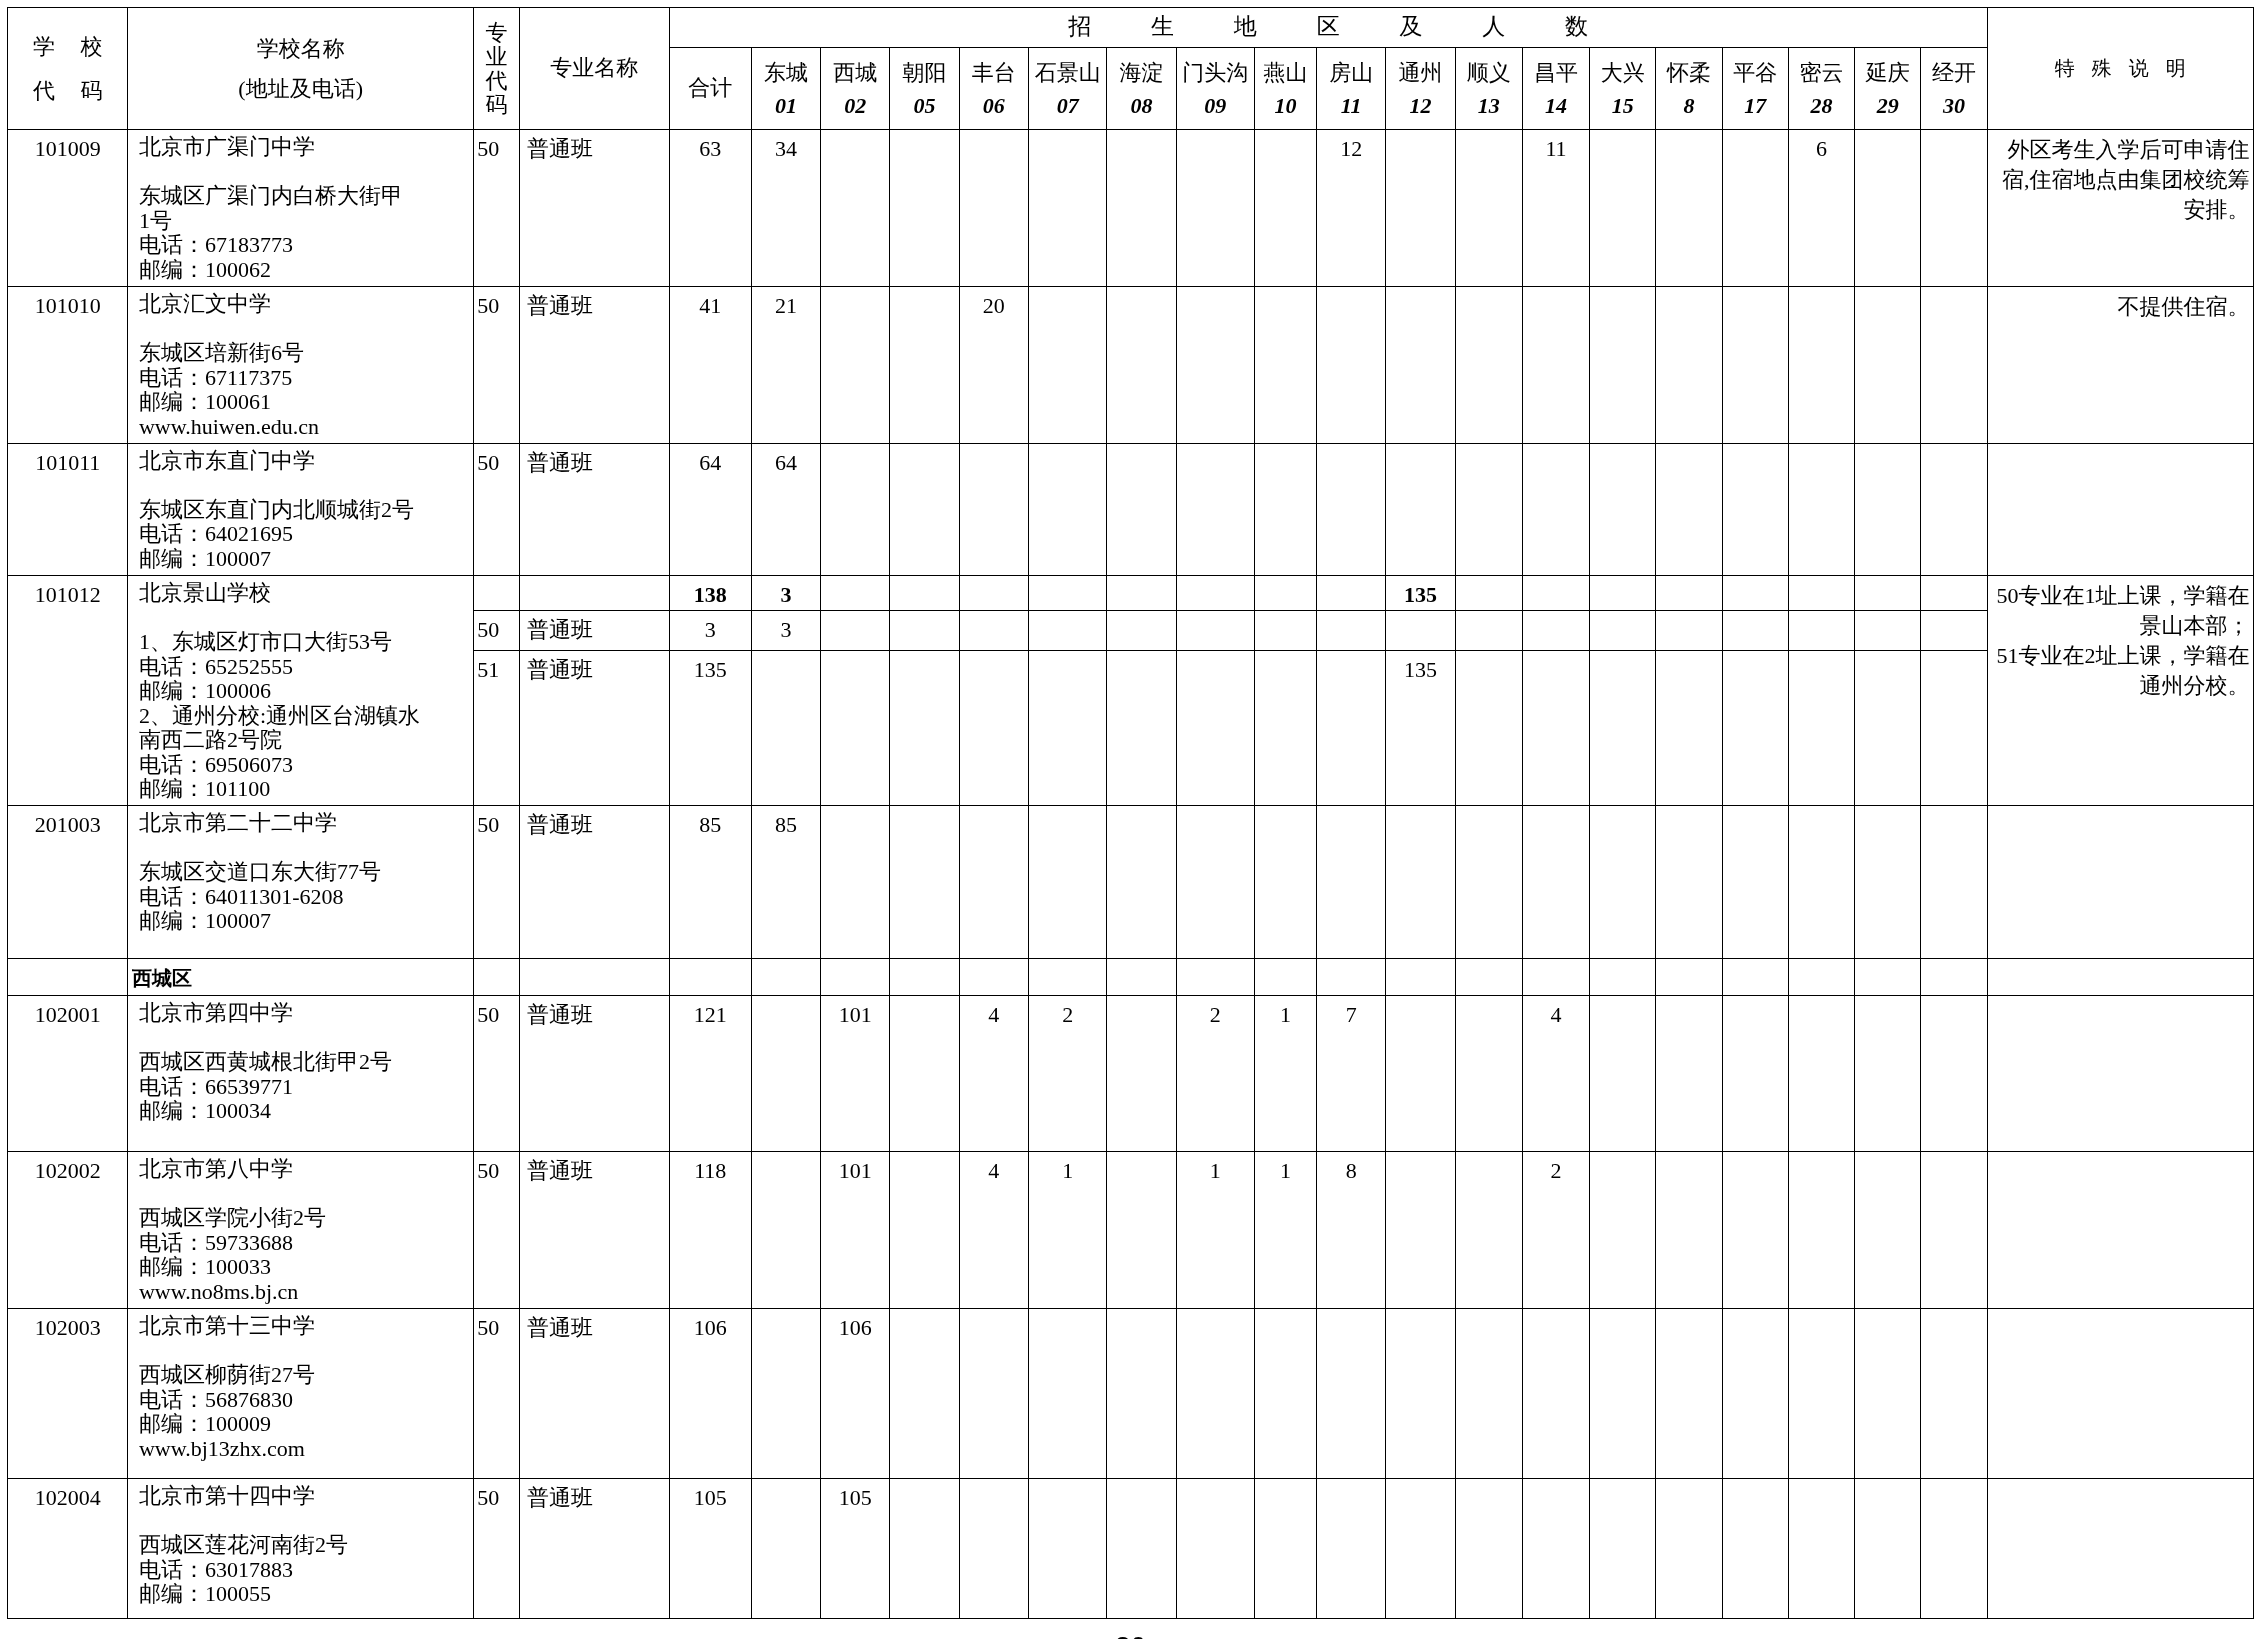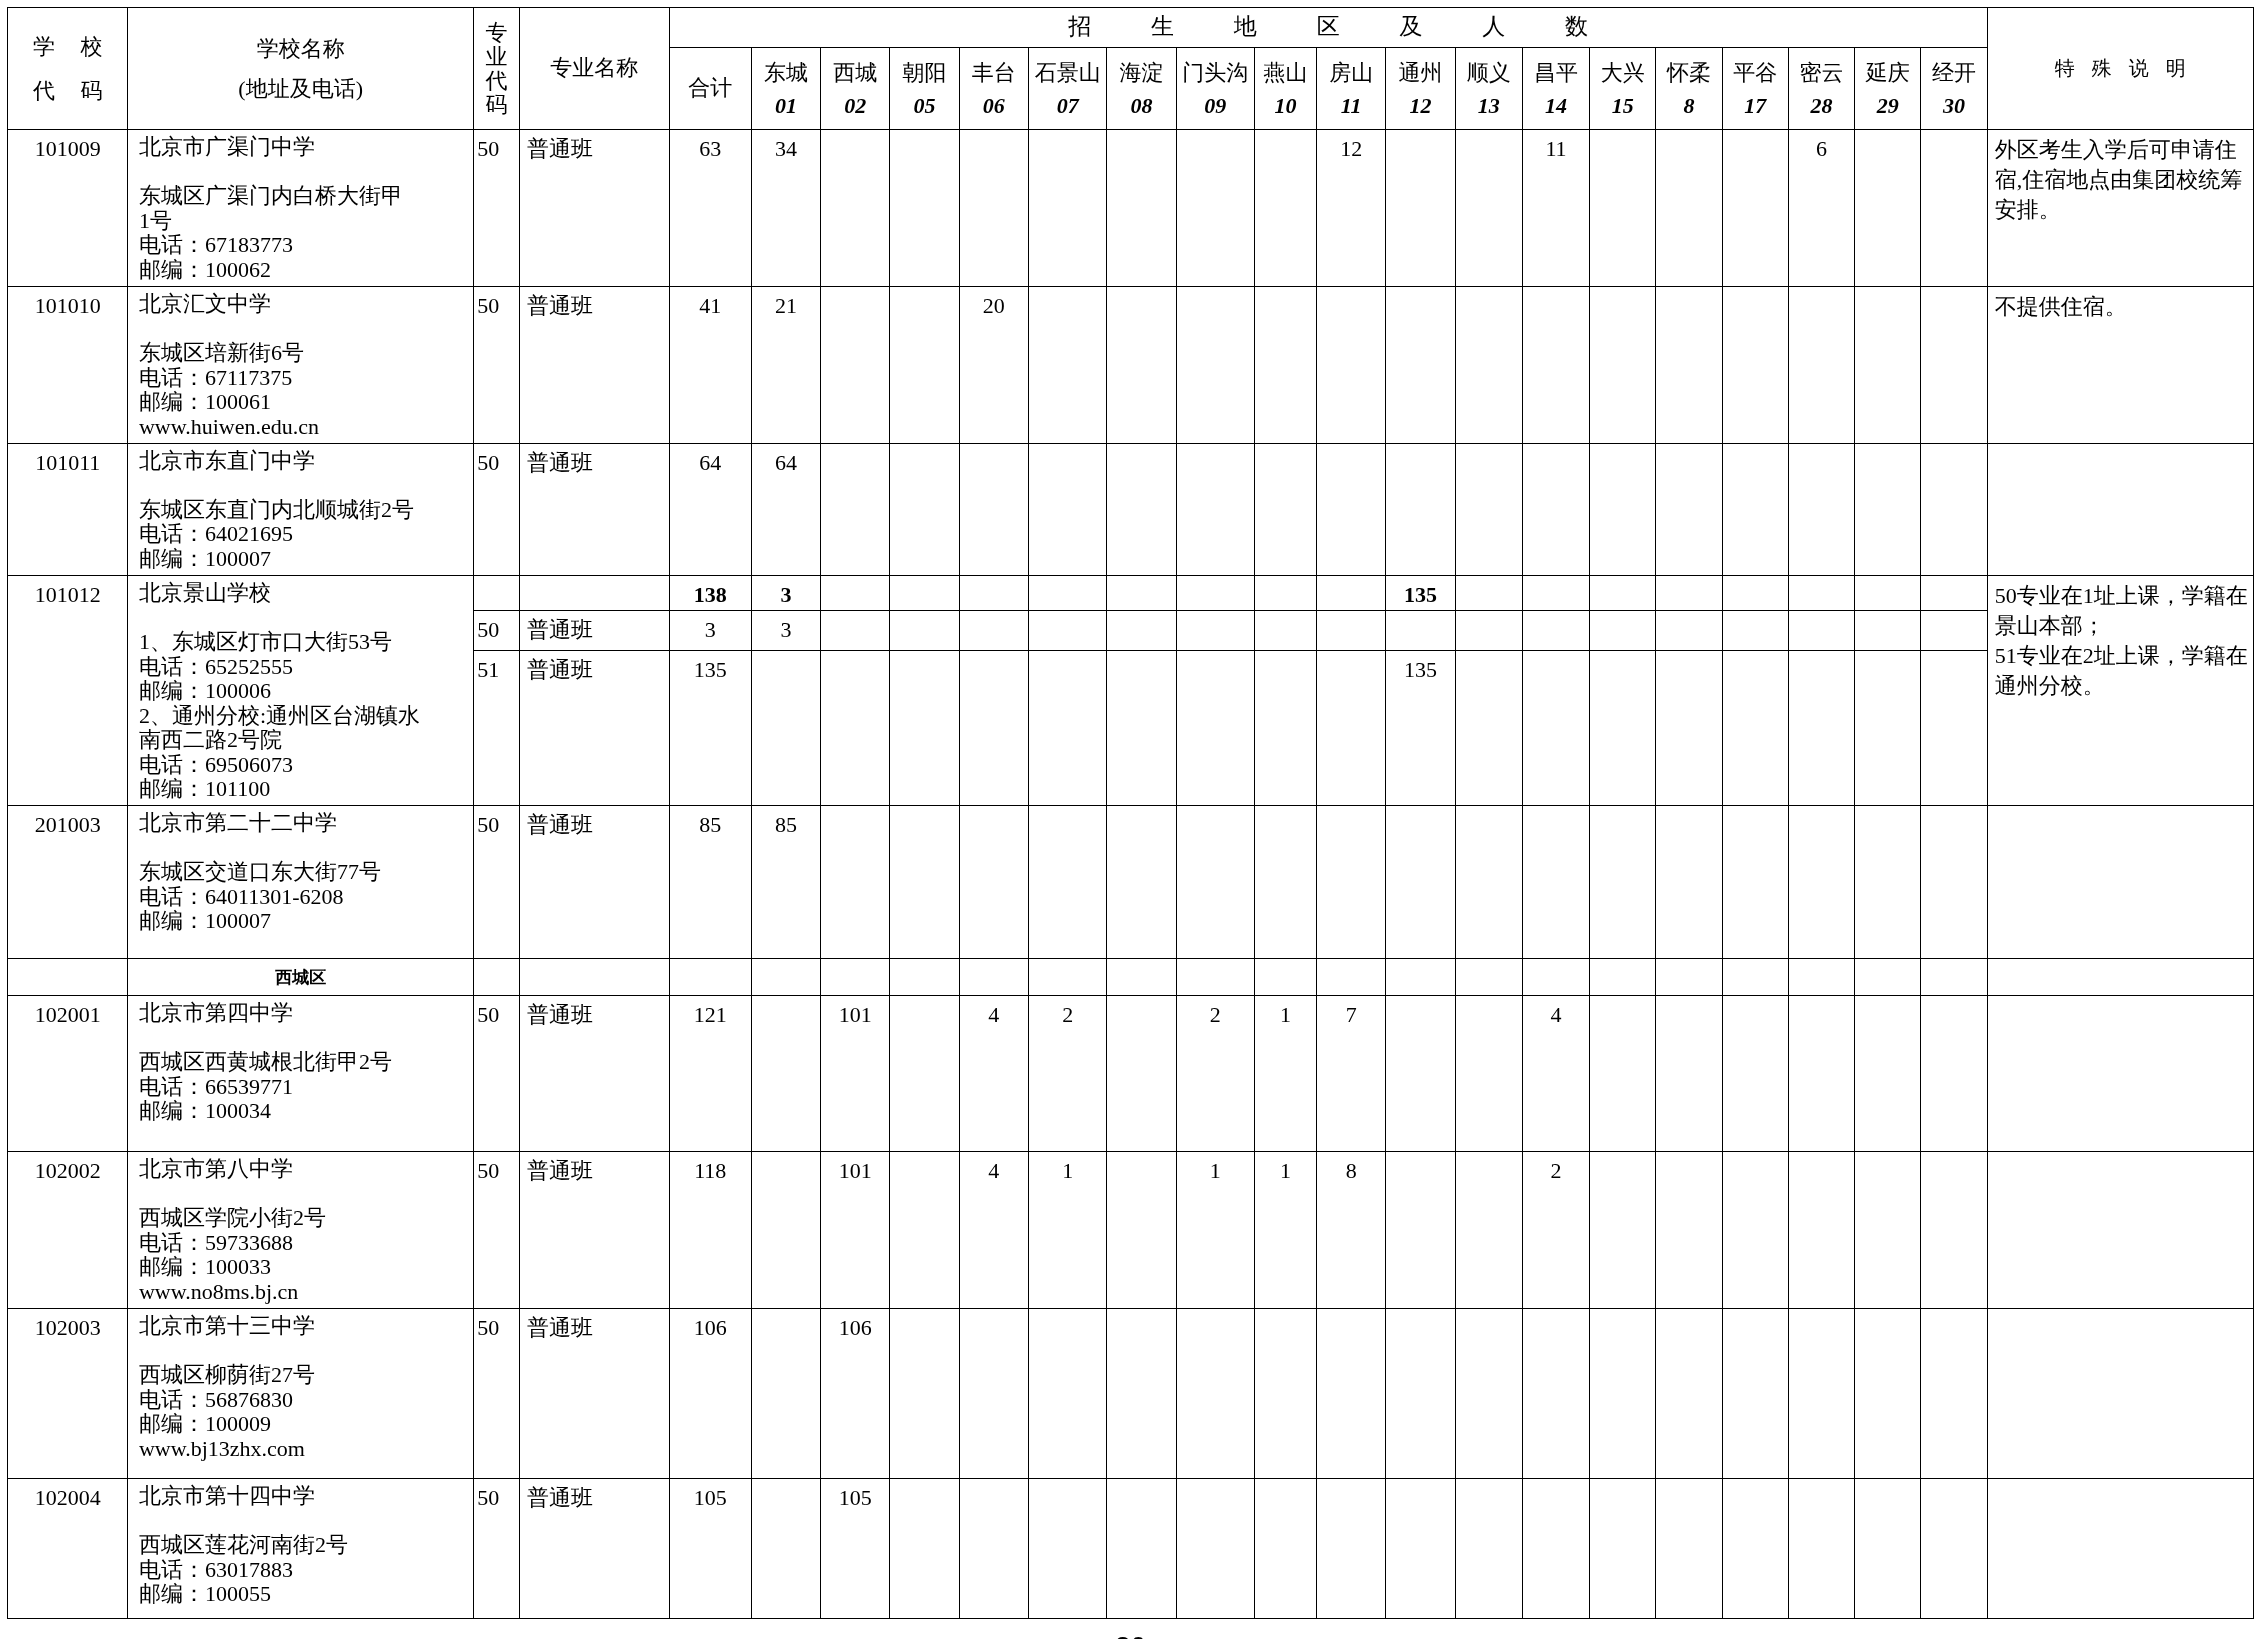--- a/index.html
+++ b/index.html
@@ -27,24 +27,24 @@
   th.hdr-note { letter-spacing:0.85em; text-indent:0.85em; font-size:20px; }
   .dist-name { line-height:33px; }
   .dist-code { line-height:33px; font-weight:bold;font-style:italic; }
   td.code-cell { text-align:center; padding-top:7px; }
   td.name-cell { padding:5.3px 5.3px 3.5px 10.5px; word-break:break-all; }
   td.name-cell .line { line-height:24.5px; min-height:24.5px; }
   td.mcode { text-align:left; padding-top:7px; }
   td.mname { padding:7px 3.5px 1.8px 7px; }
   td.num { text-align:center; padding-top:7px; }
   td.num.bold { font-weight:bold;margin-left:36px; }
-  td.note-cell { padding:5.3px 3.5px 3.5px 7px; word-break:break-all; }
+  td.note-cell { padding:5.3px 3.5px 3.5px 7px; word-break:break-all;text-align:right; }
   td.note-cell div { line-height:30px; }
   tr.block-first td { border-top:1.8px solid #000; }
-  td.section-label { text-align:center; font-weight:bold; font-size:17px; padding-top:3.5px; vertical-align:middle; }
+  td.section-label { text-align:left; font-weight:bold; font-size:20px; padding-top:3.5px; vertical-align:middle; }
   td.bl2, th.bl2 { border-left:1.8px solid #000; }
   .page-number {
     text-align:center; margin-top:12.3px; font-family:"Liberation Sans","DejaVu Sans",sans-serif;
     font-size:28px; color:#000;
   }
 </style>
 </head>
 <body>
 
 <div class="page">

